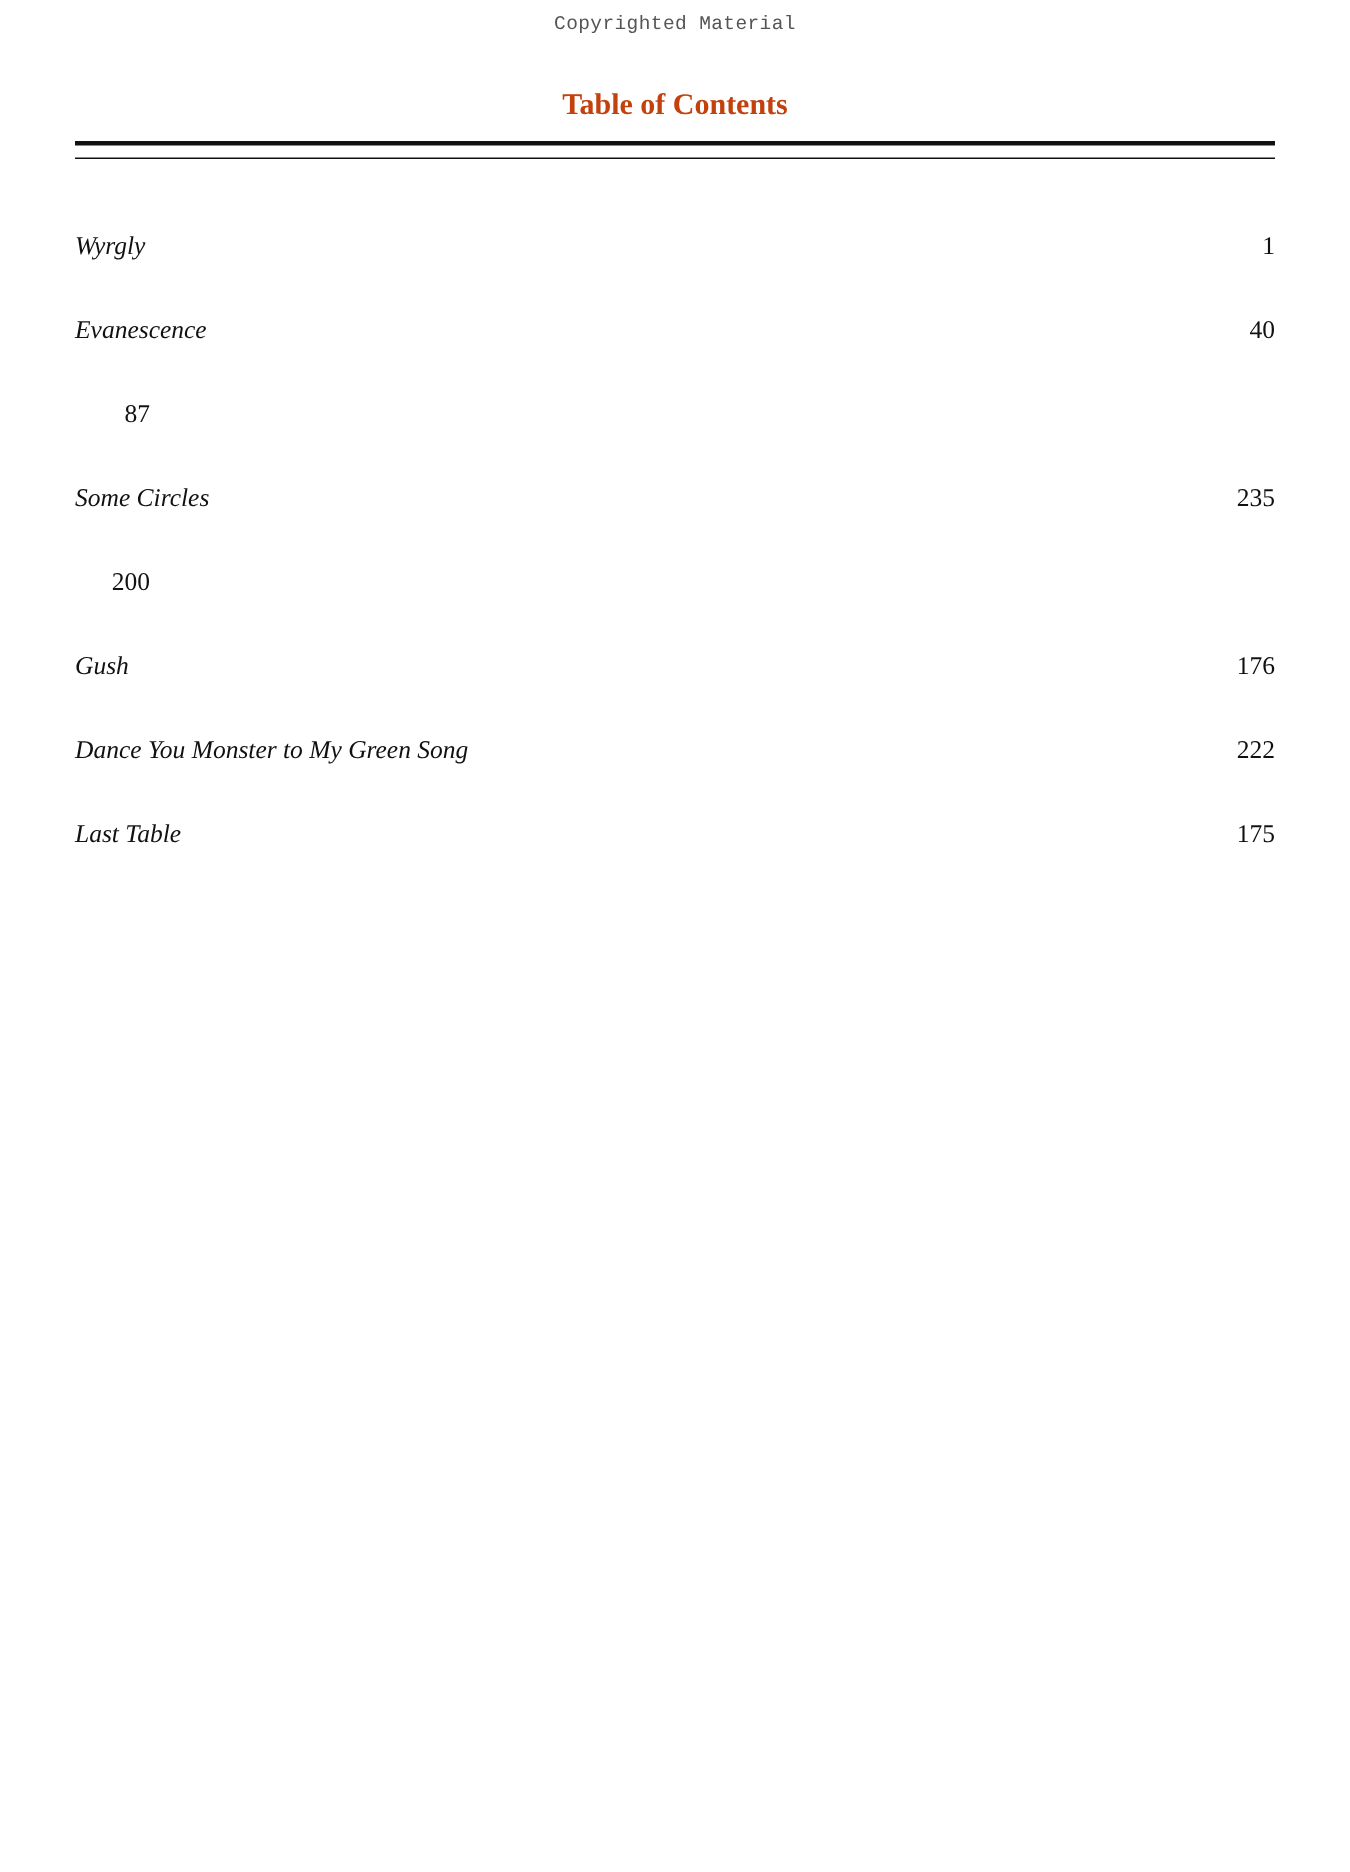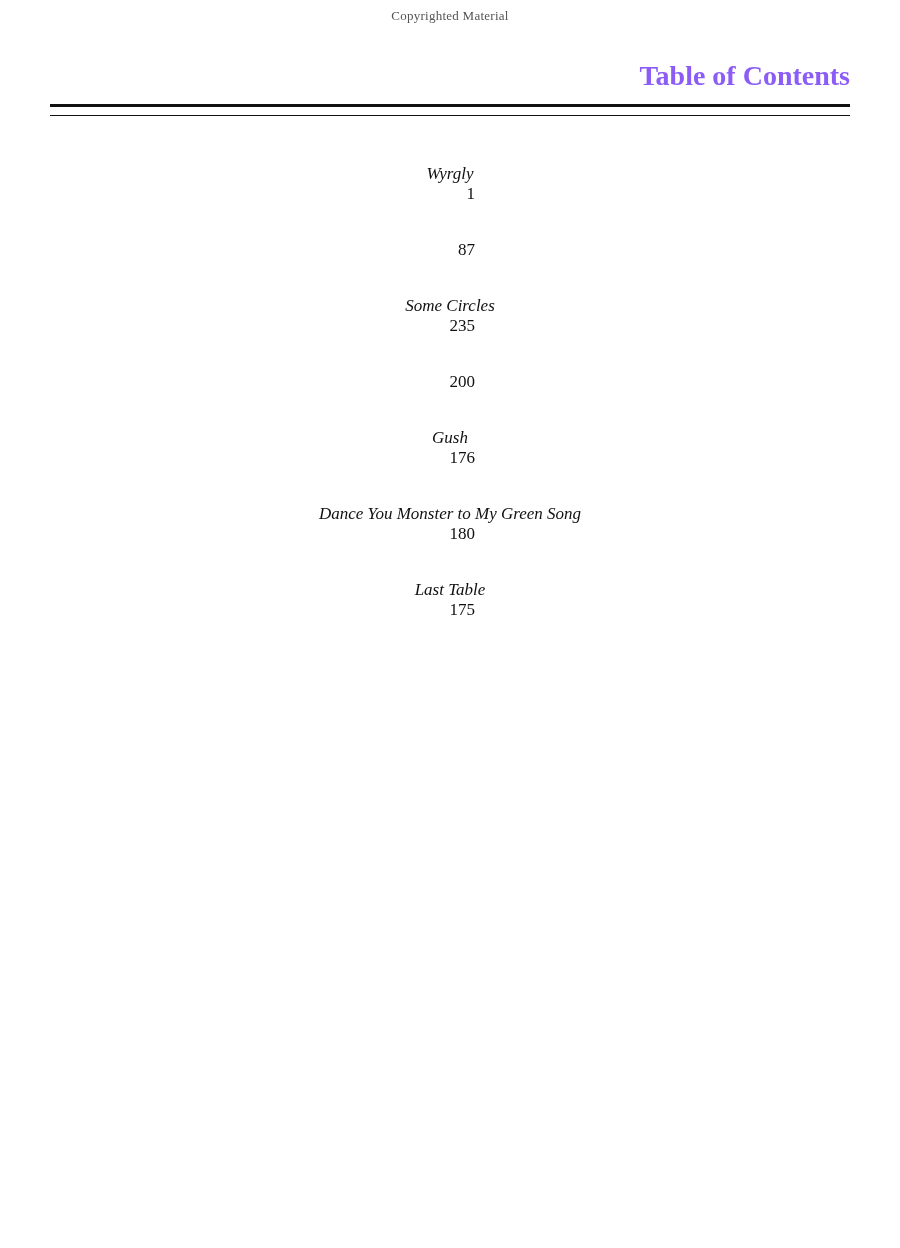--- a/index.html
+++ b/index.html
@@ -22,49 +22,49 @@
       background: #ffffff;
       padding: 0 50px;
     }
 
     .copyright-bar {
       text-align: center;
       padding: 8px 0 6px 0;
       font-size: 13px;
       color: #555;
       letter-spacing: 0.02em;
+      font-family: Liberation Mono, monospace;
     }
 
     .page-title {
-      text-align: right;
-      font-size: 28px;
+      text-align: center;
+      font-size: 20px;
       font-weight: bold;
       padding: 30px 0 12px 0;
-      color: #8b5cf6;
+      color: #c2410c;
     }
 
     .title-divider {
       border: none;
       border-top: 3px solid #111;
       margin: 0 0 8px 0;
     }
 
     .title-divider-thin {
       border: none;
       border-top: 1px solid #111;
       margin: 0 0 30px 0;
     }
 
     .toc-row {
       display: flex;
       justify-content: space-between;
-      align-items: center;
+      align-items: flex-end;
       padding: 18px 0;
       border-bottom: none;
-      flex-direction: column;
     }
 
     .toc-title {
       font-style: italic;
       font-size: 17px;
       color: #111;
       flex: 1;
     }
 
     .toc-page {
@@ -86,35 +86,39 @@
 
   <hr class="title-divider">
   <hr class="title-divider-thin">
 
   <div class="toc-list">
   <div class="toc-row">
         <span class="toc-title">Wyrgly</span>
         <span class="toc-page">1</span>
       </div>
       <div class="toc-row">
+        <span class="toc-title">Evanescence</span>
+        <span class="toc-page">40</span>
+      </div>
+      <div class="toc-row">
         <span class="toc-page">87</span>
       </div>
       <div class="toc-row">
         <span class="toc-title">Some Circles</span>
         <span class="toc-page">235</span>
       </div>
       <div class="toc-row">
         <span class="toc-page">200</span>
       </div>
       <div class="toc-row">
         <span class="toc-title">Gush</span>
         <span class="toc-page">176</span>
       </div>
       <div class="toc-row">
         <span class="toc-title">Dance You Monster to My Green Song</span>
-        <span class="toc-page">180</span>
+        <span class="toc-page">222</span>
       </div>
       <div class="toc-row">
         <span class="toc-title">Last Table</span>
         <span class="toc-page">175</span>
       </div>
     </div>
 </div>
 
 </body></html>

